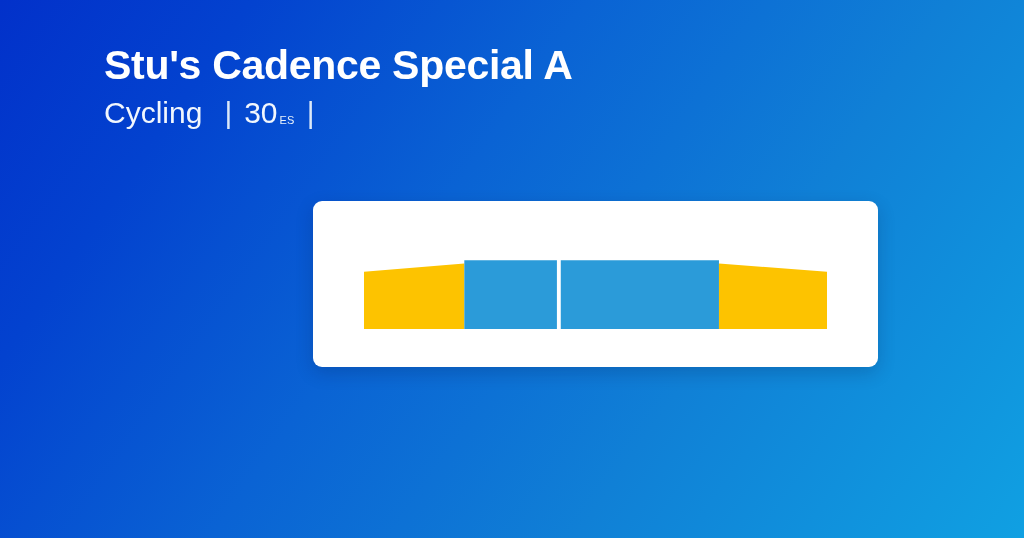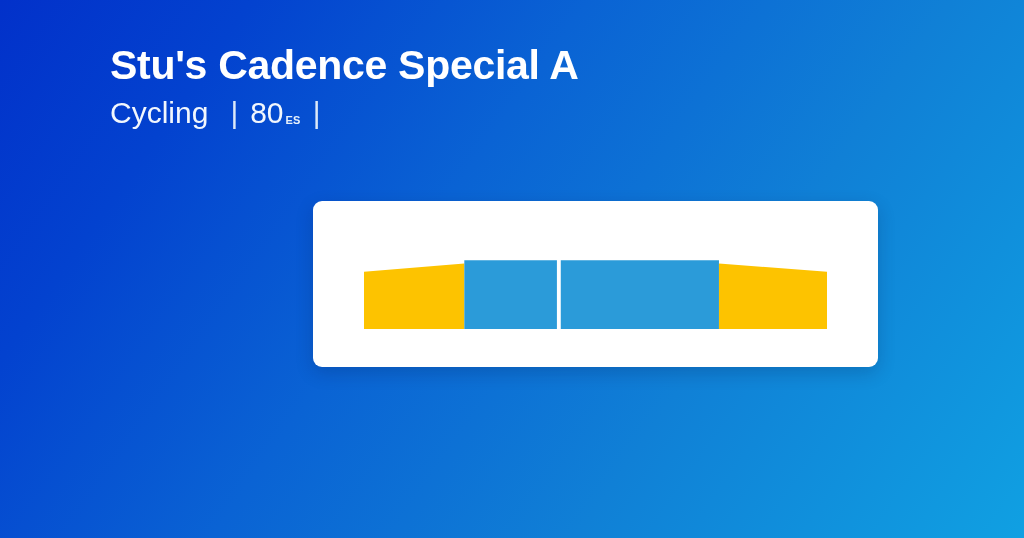--- a/index.html
+++ b/index.html
@@ -13,21 +13,21 @@
         #0a63d4 42%,
         #1080d6 68%,
         #10a0e2 100%);
     position: relative;
     color:#ffffff;
   }
 
   
   .header {
     position:absolute;
-    left:110px;
+    left:104px;
     top:44px;
     width:820px;
   }
   .title {
     font-size:41px;
     font-weight:bold;
     letter-spacing:-0.3px;
     line-height:1.05;
     color:#ffffff;
     white-space:nowrap;
@@ -43,21 +43,21 @@
     text-align:right;
   }
   .sub-sep {
     margin:0 12px;
     color:#dce9f8;
     font-weight:300;
   }
   .metric { display:inline-flex; align-items:baseline; }
   .metric-unit {
     font-size:11px;
-    font-weight:700;
+    font-weight:400;
     letter-spacing:0.2px;
     margin-left:2px;
     position:relative;
     top:1px;
     color:#e7f1fb;
   }
 
   
   .chart-card {
     position:absolute;
@@ -87,21 +87,21 @@
 <div class="header">
   <div class="title">Stu's Cadence Special A</div>
 
   <div class="subtitle">
     <span>Cycling</span>
     <span style="width:10px;display:inline-block;"></span>
 
     <span class="sub-sep">|</span>
 
     <span class="metric">
-      <span>80</span>
+      <span>30</span>
       <span class="metric-unit">ES</span>
     </span>
 
     <span class="sub-sep">|</span>
 
   </div>
 </div>
 
 <div class="chart-card">
   <svg class="chart-svg" viewBox="0 0 565 166" preserveAspectRatio="none">

